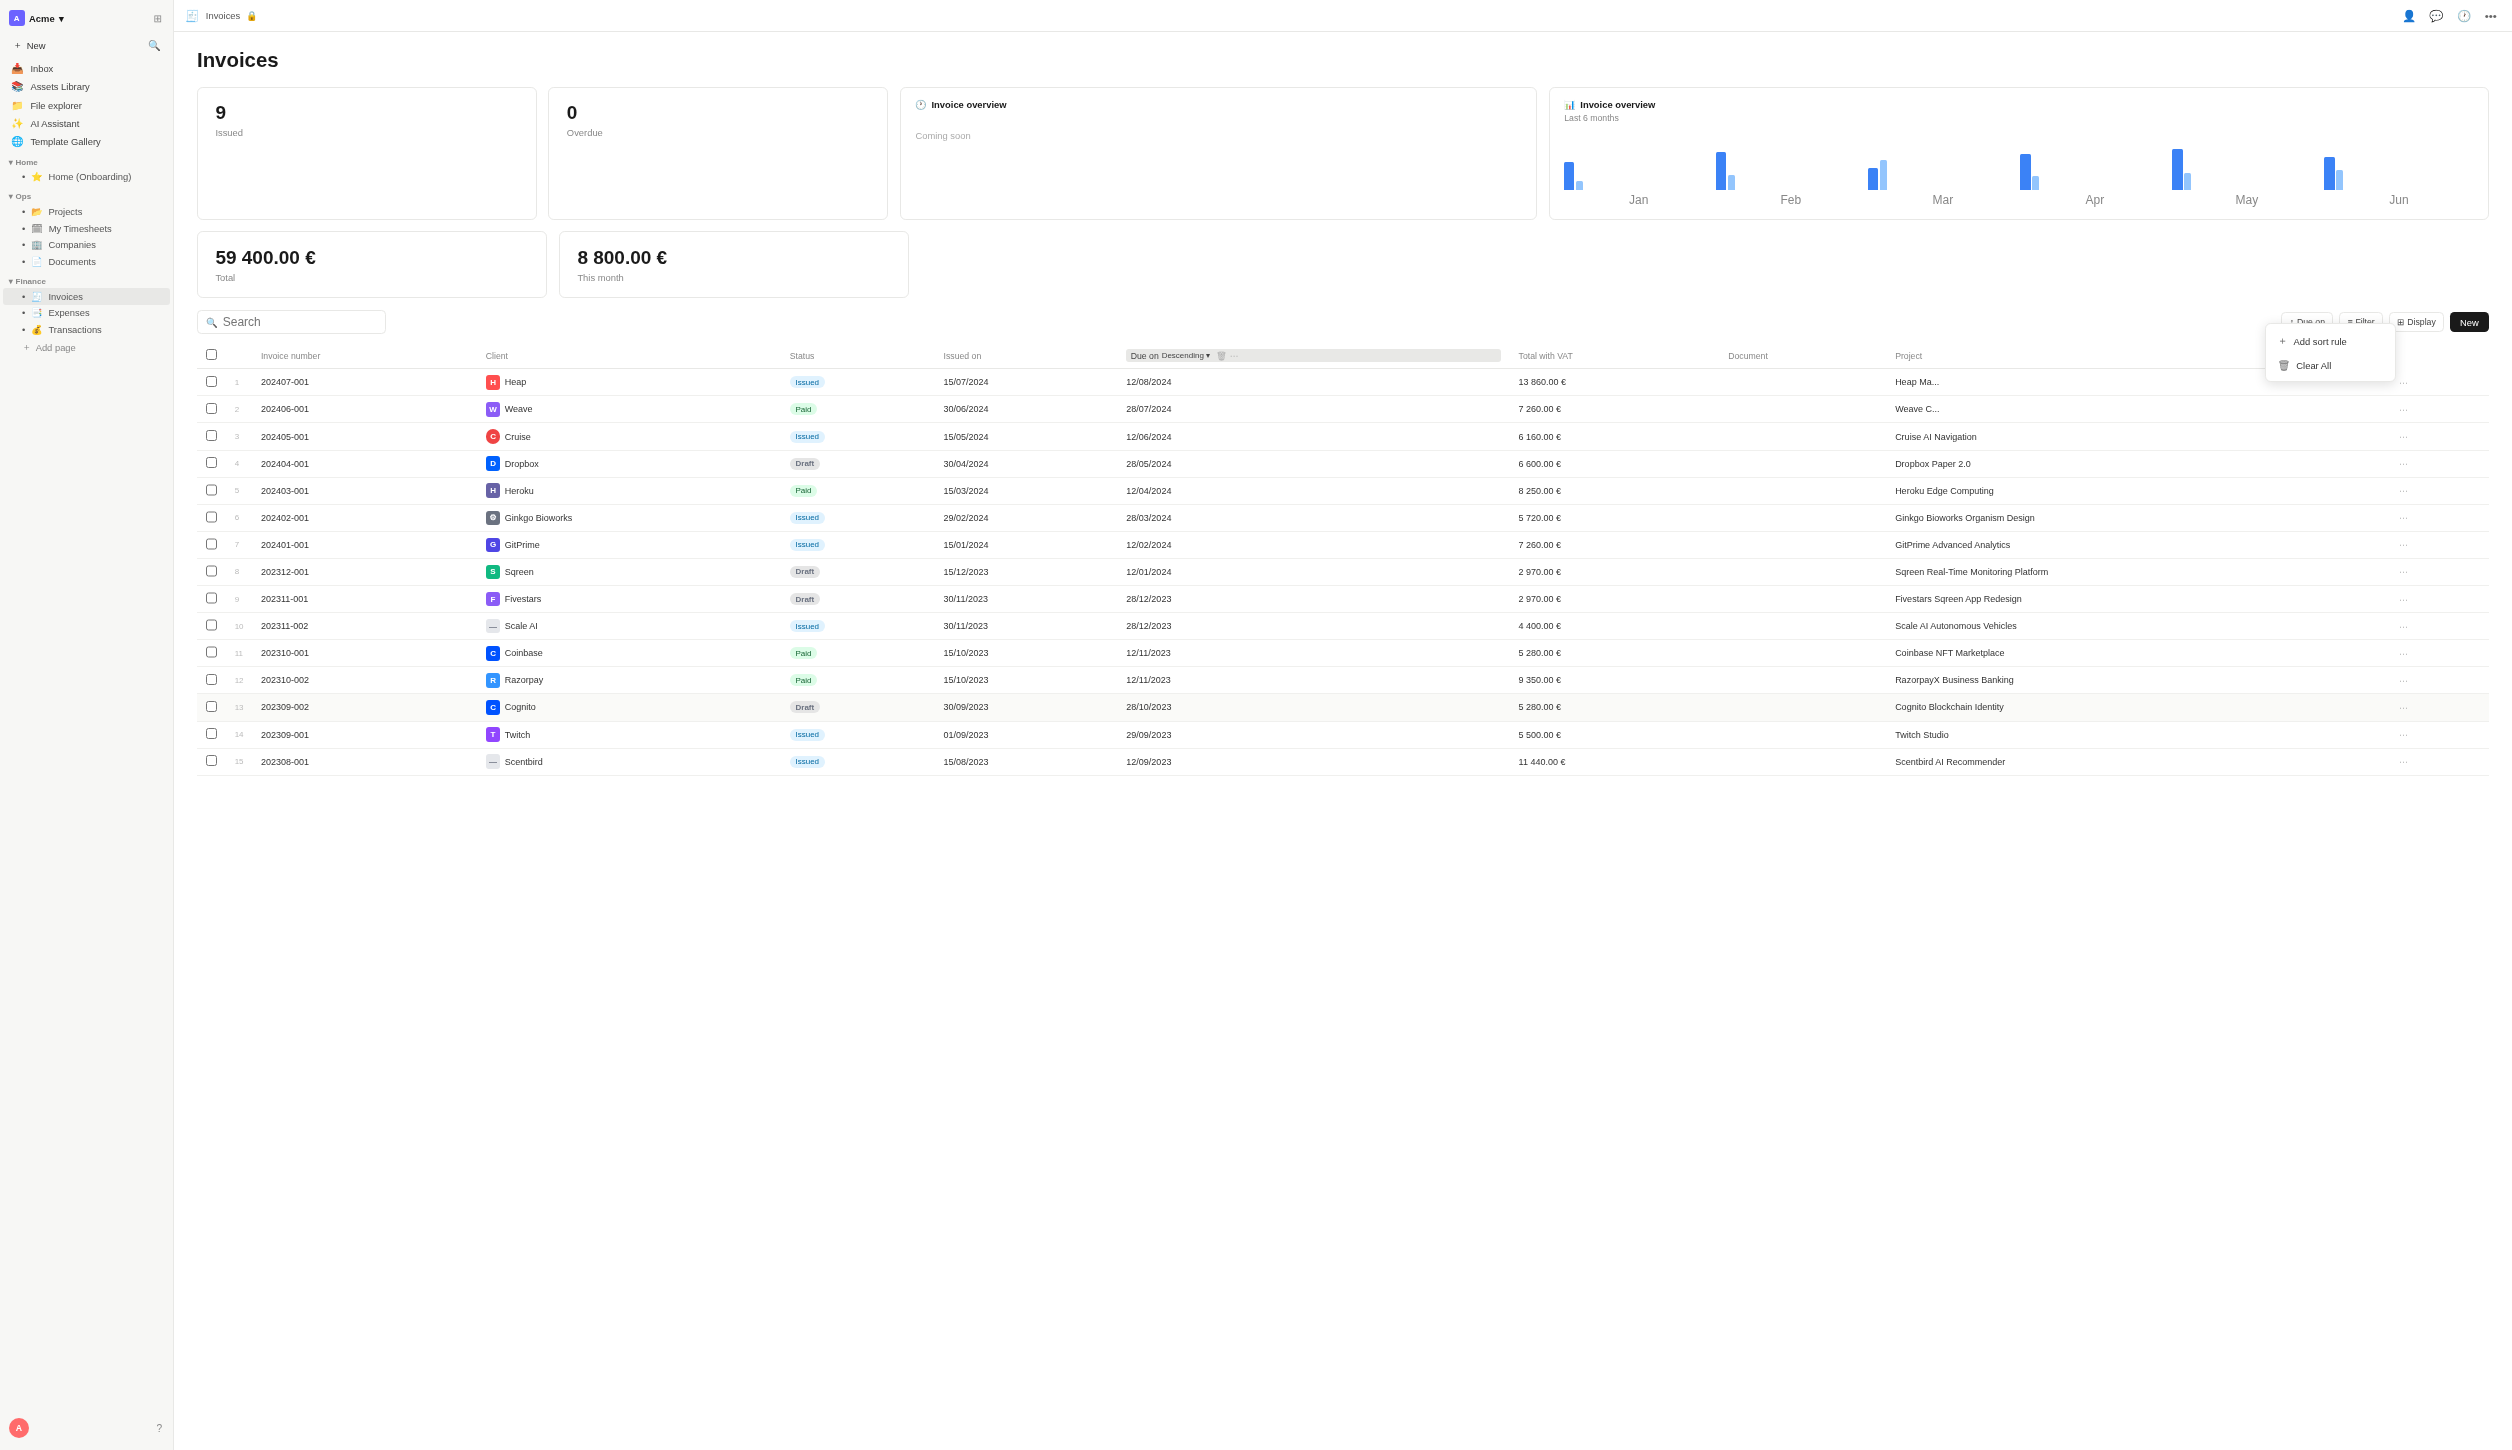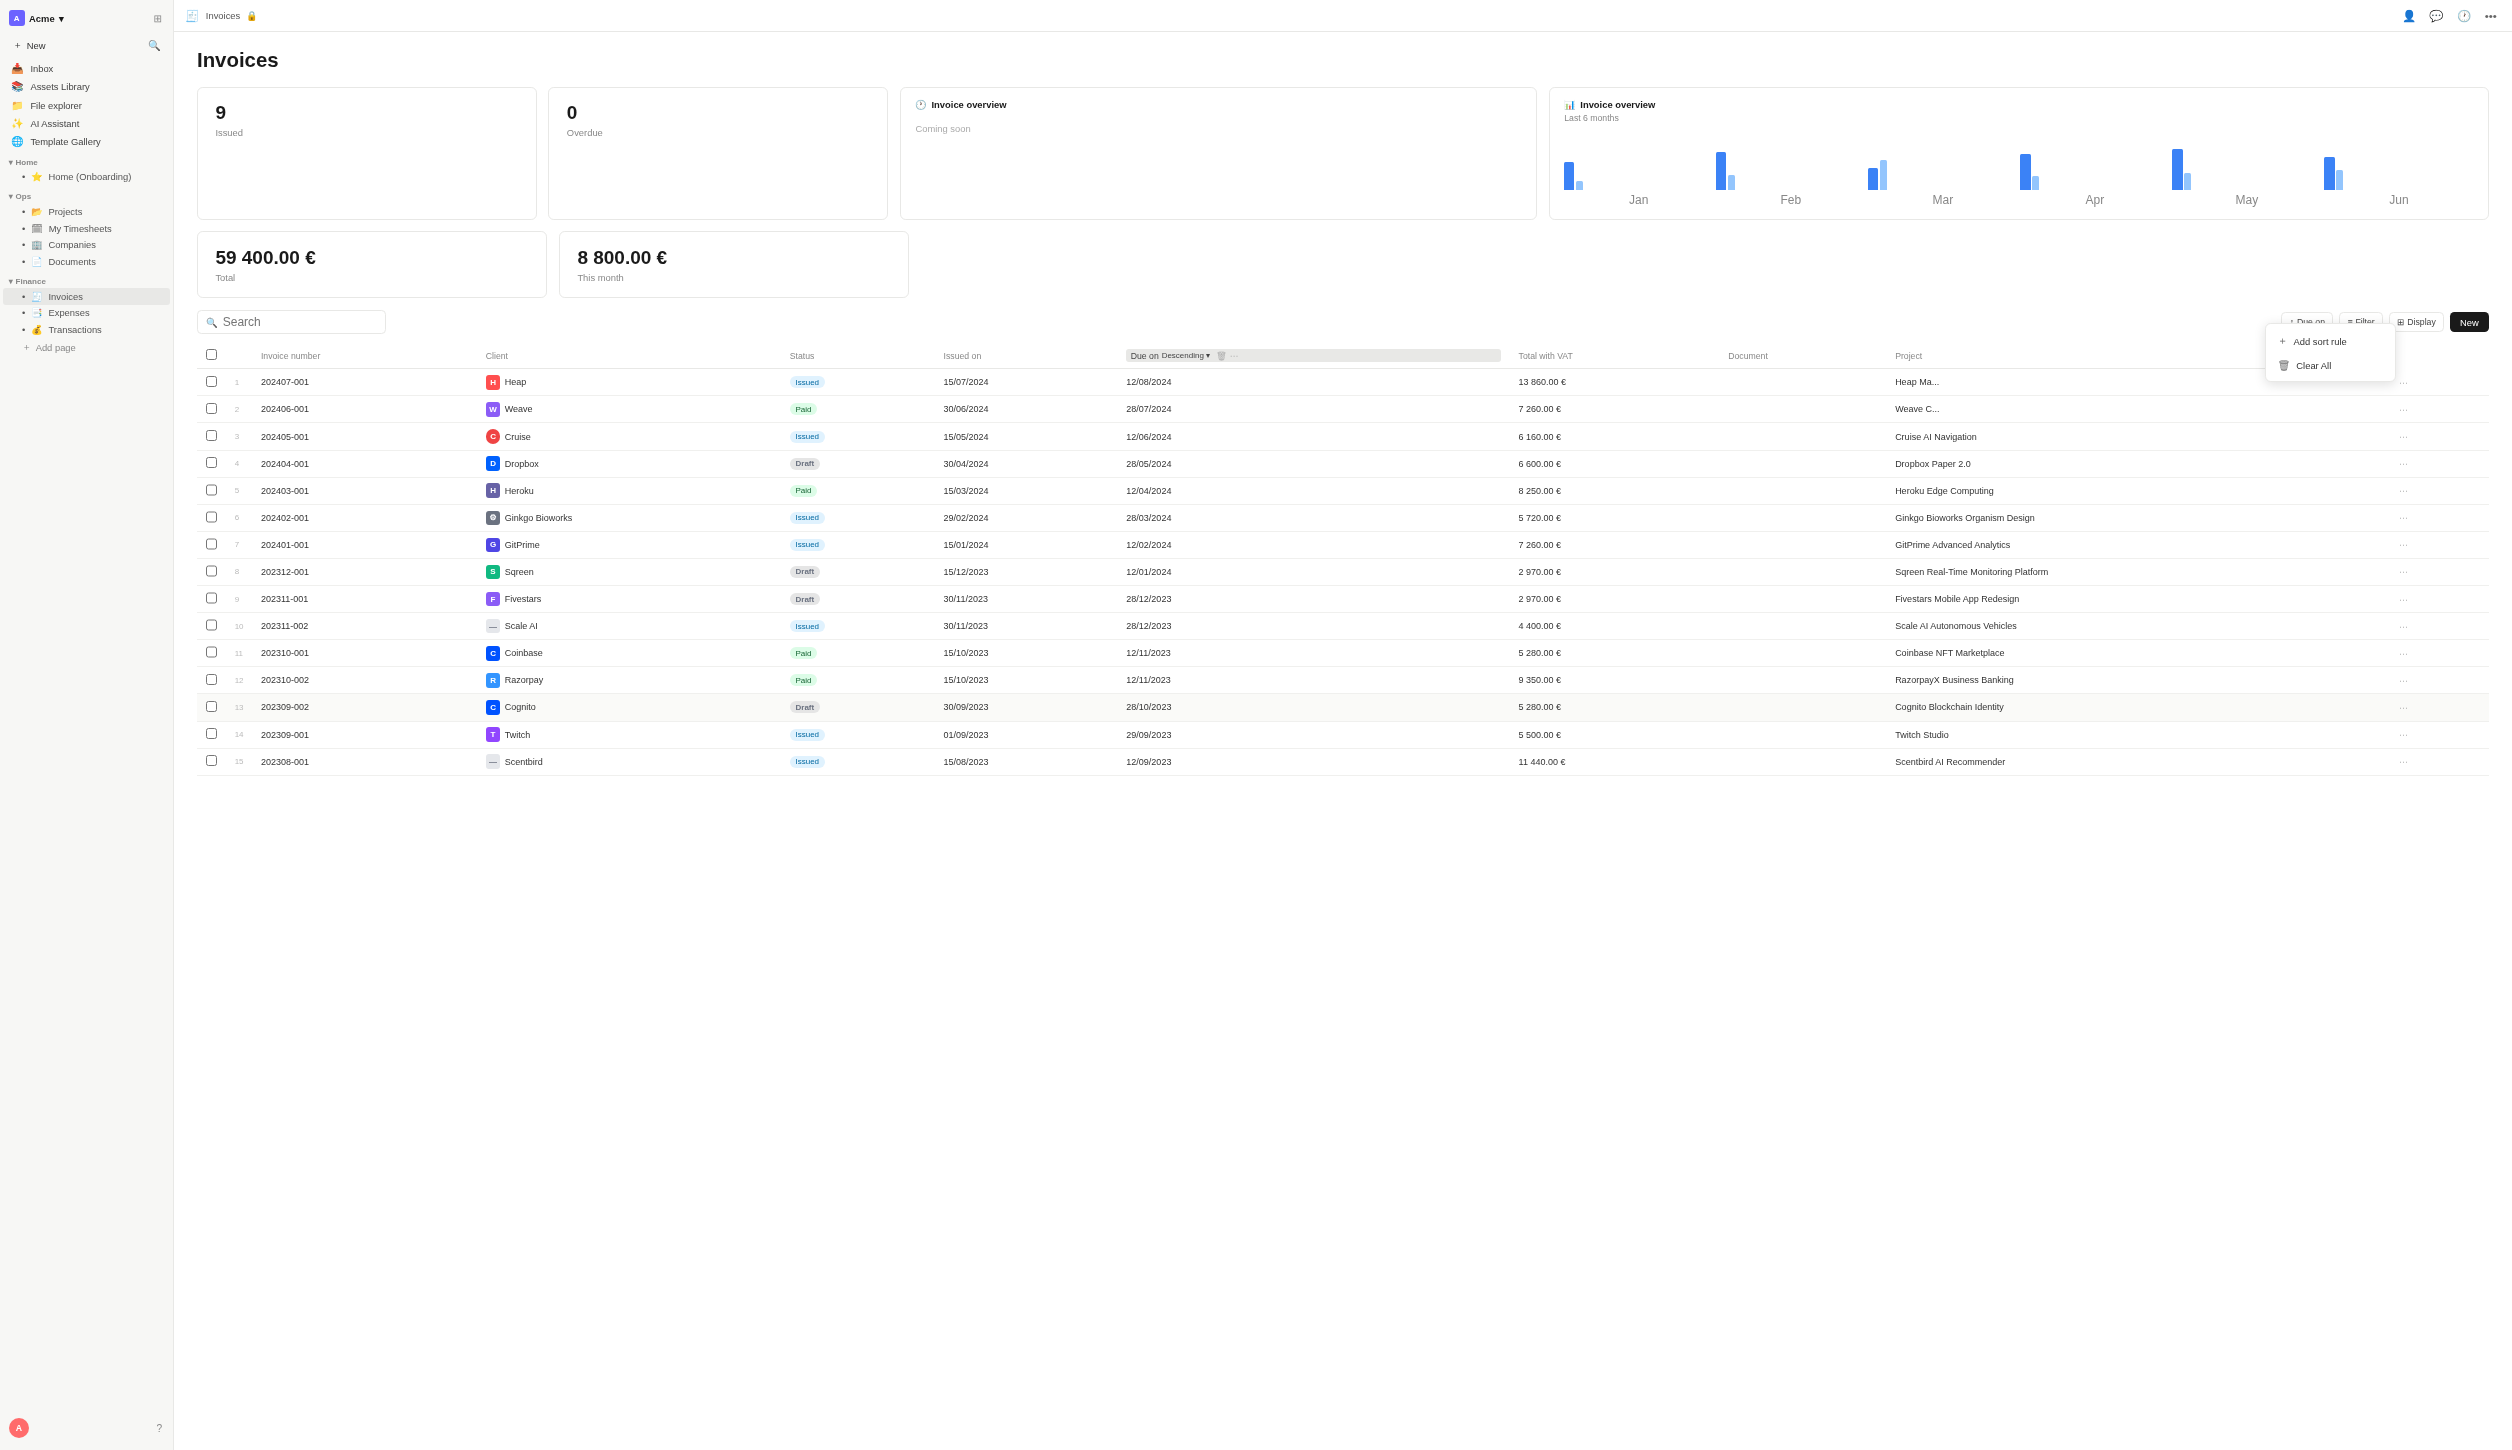--- a/index.html
+++ b/index.html
@@ -51,21 +51,21 @@
     .stats-row { display: flex; gap: 11.6px; margin-bottom: 11.6px; }
     .stat-card { background: #fff; border: 0.7px solid #e8e8e6; border-radius: 5.8px; padding: 14.5px 17.4px; flex: 1; }
     .stat-number { font-size: 19px; font-weight: 600; color: #1a1a1a; margin-bottom: 2.9px; }
     .stat-label { font-size: 9.4px; color: #888; }
 
     .overview-card { background: #fff; border: 0.7px solid #e8e8e6; border-radius: 5.8px; padding: 11.6px 14.5px; flex: 2; }
     .overview-card.chart-card { flex: 3; }
     .overview-header { display: flex; align-items: center; gap: 4.4px; margin-bottom: 2.9px; }
     .overview-title { font-size: 9.4px; font-weight: 600; }
     .overview-subtitle { font-size: 8.7px; color: #888; }
-    .coming-soon { font-size: 9.4px; color: #aaa; margin-top: 13px; }
+    .coming-soon { font-size: 9.4px; color: #aaa; margin-top: 20px; }
 
     
     .chart-area { display: flex; align-items: flex-end; gap: 2.9px; height: 58px; margin-top: 8.7px; }
     .chart-group { display: flex; align-items: flex-end; gap: 1.5px; flex: 1; }
     .bar { border-radius: 1.5px 1.5px 0 0; }
     .bar-dark { background: #3b82f6; }
     .bar-light { background: #93c5fd; }
     .chart-labels { display: flex; gap: 2.9px; margin-top: 2.9px; }
     .chart-label { flex: 1; text-align: center; font-size: 12px; color: #888; }
 
@@ -552,21 +552,21 @@
           <span>Fivestars</span>
         </div>
       </td>
       <td>
         <span class="status-badge status-draft">Draft</span>
       </td>
       <td>30/11/2023</td>
       <td>28/12/2023</td>
       <td>2 970.00 €</td>
       <td></td>
-      <td>Fivestars Mobile App Redesign</td>
+      <td>Fivestars Sqreen App Redesign</td>
       <td><span class="row-actions">⋯</span></td>
     </tr>
           <tr>
       <td><input type="checkbox" class="checkbox" style=""></td>
       <td class="row-num">10</td>
       <td>202311-002</td>
       <td>
         <div class="client-cell">
           <div class="client-logo logo-scaleai">—</div>
           <span>Scale AI</span>

